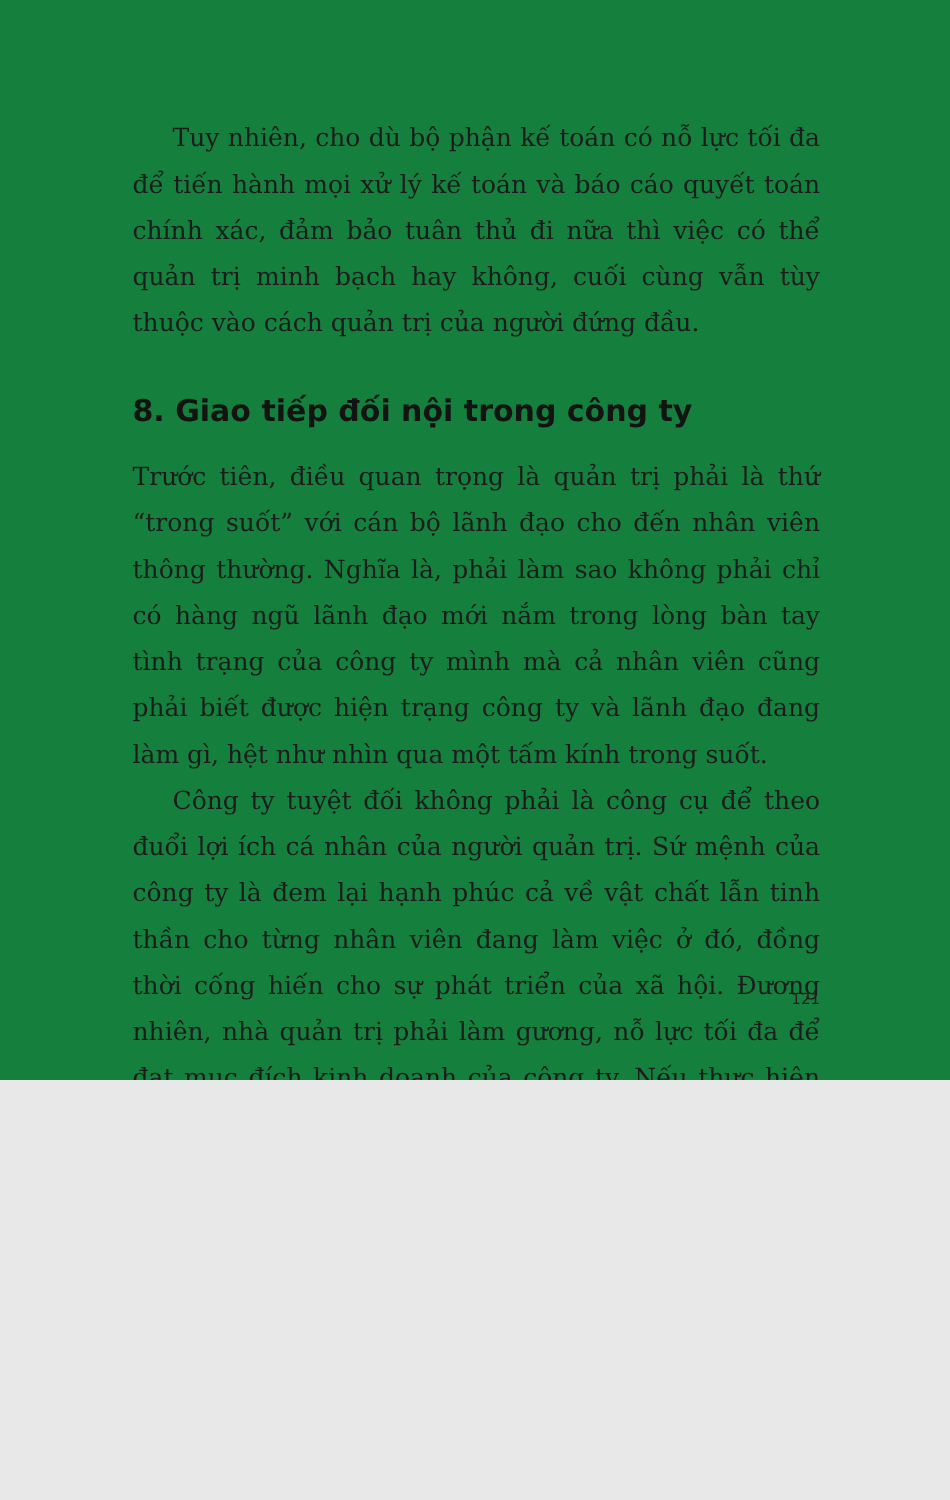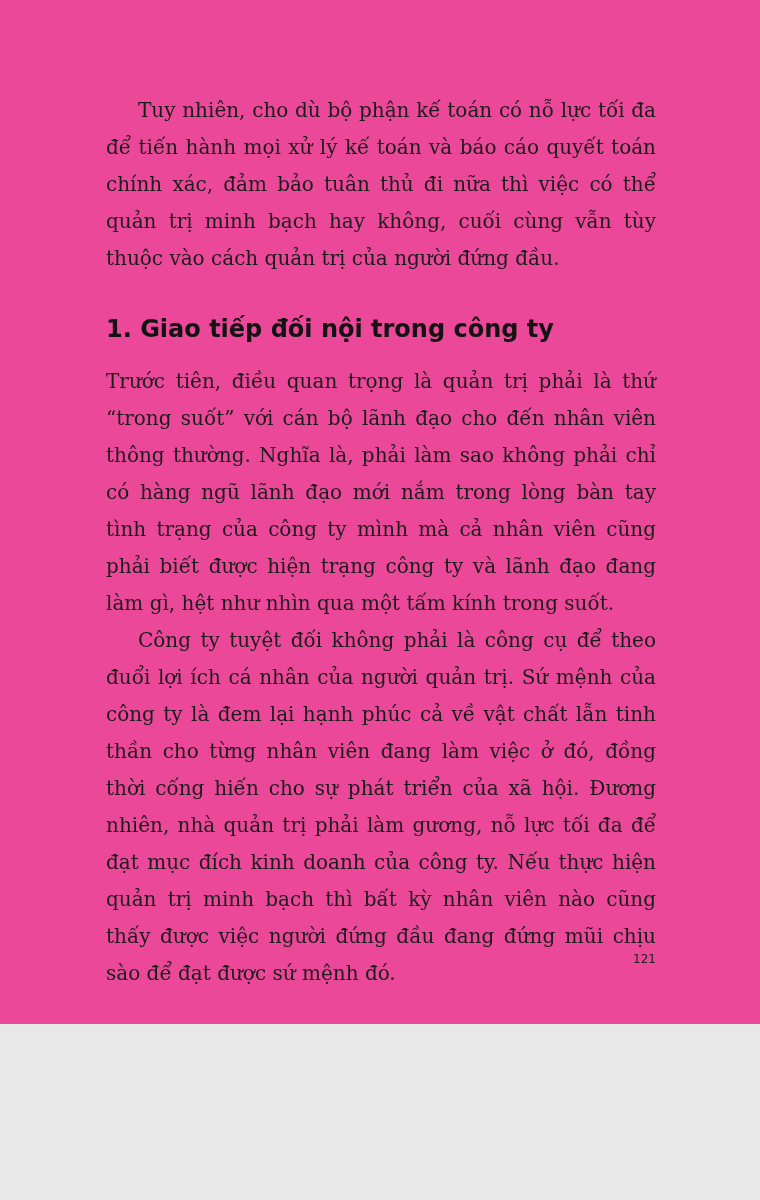--- a/index.html
+++ b/index.html
@@ -3,23 +3,23 @@
 <meta charset="utf-8">
 <style>
   html, body {
     margin: 0;
     padding: 0;
     background: #e8e8e8;
   }
   .page {
     position: relative;
     width: 760px;
-    height: 1024px;
+    height: 864px;
     margin: 0 auto;
-    background: #ec4899;
+    background: #15803d;
     box-sizing: border-box;
     padding: 92px 104px 0 106px;
     overflow: hidden;
     font-family: "DejaVu Serif", "Liberation Serif", serif;
   }
   .body-text {
     font-size: 20px;
     line-height: 37px;
     color: #1c1c1c;
     text-align: justify;
@@ -54,20 +54,20 @@
   .footer .page-number {
     font-size: 12px;
   }
 </style>
 </head>
 <body>
 
 <div class="page">
   <div class="body-text">
     <p class="indent">Tuy nhiên, cho dù bộ phận kế toán có nỗ lực tối đa để tiến hành mọi xử lý kế toán và báo cáo quyết toán chính xác, đảm bảo tuân thủ đi nữa thì việc có thể quản trị minh bạch hay không, cuối cùng vẫn tùy thuộc vào cách quản trị của người đứng đầu.</p>
-    <h2 class="section-heading">1. Giao tiếp đối nội trong công ty</h2>
+    <h2 class="section-heading">8. Giao tiếp đối nội trong công ty</h2>
     <p>Trước tiên, điều quan trọng là quản trị phải là thứ “trong suốt” với cán bộ lãnh đạo cho đến nhân viên thông thường. Nghĩa là, phải làm sao không phải chỉ có hàng ngũ lãnh đạo mới nắm trong lòng bàn tay tình trạng của công ty mình mà cả nhân viên cũng phải biết được hiện trạng công ty và lãnh đạo đang làm gì, hệt như nhìn qua một tấm kính trong suốt.</p>
     <p class="indent">Công ty tuyệt đối không phải là công cụ để theo đuổi lợi ích cá nhân của người quản trị. Sứ mệnh của công ty là đem lại hạnh phúc cả về vật chất lẫn tinh thần cho từng nhân viên đang làm việc ở đó, đồng thời cống hiến cho sự phát triển của xã hội. Đương nhiên, nhà quản trị phải làm gương, nỗ lực tối đa để đạt mục đích kinh doanh của công ty. Nếu thực hiện quản trị minh bạch thì bất kỳ nhân viên nào cũng thấy được việc người đứng đầu đang đứng mũi chịu sào để đạt được sứ mệnh đó.</p>
   </div>
   <div class="footer">
     <span class="page-number">121</span>
   </div>
 </div>
 
 </body></html>

